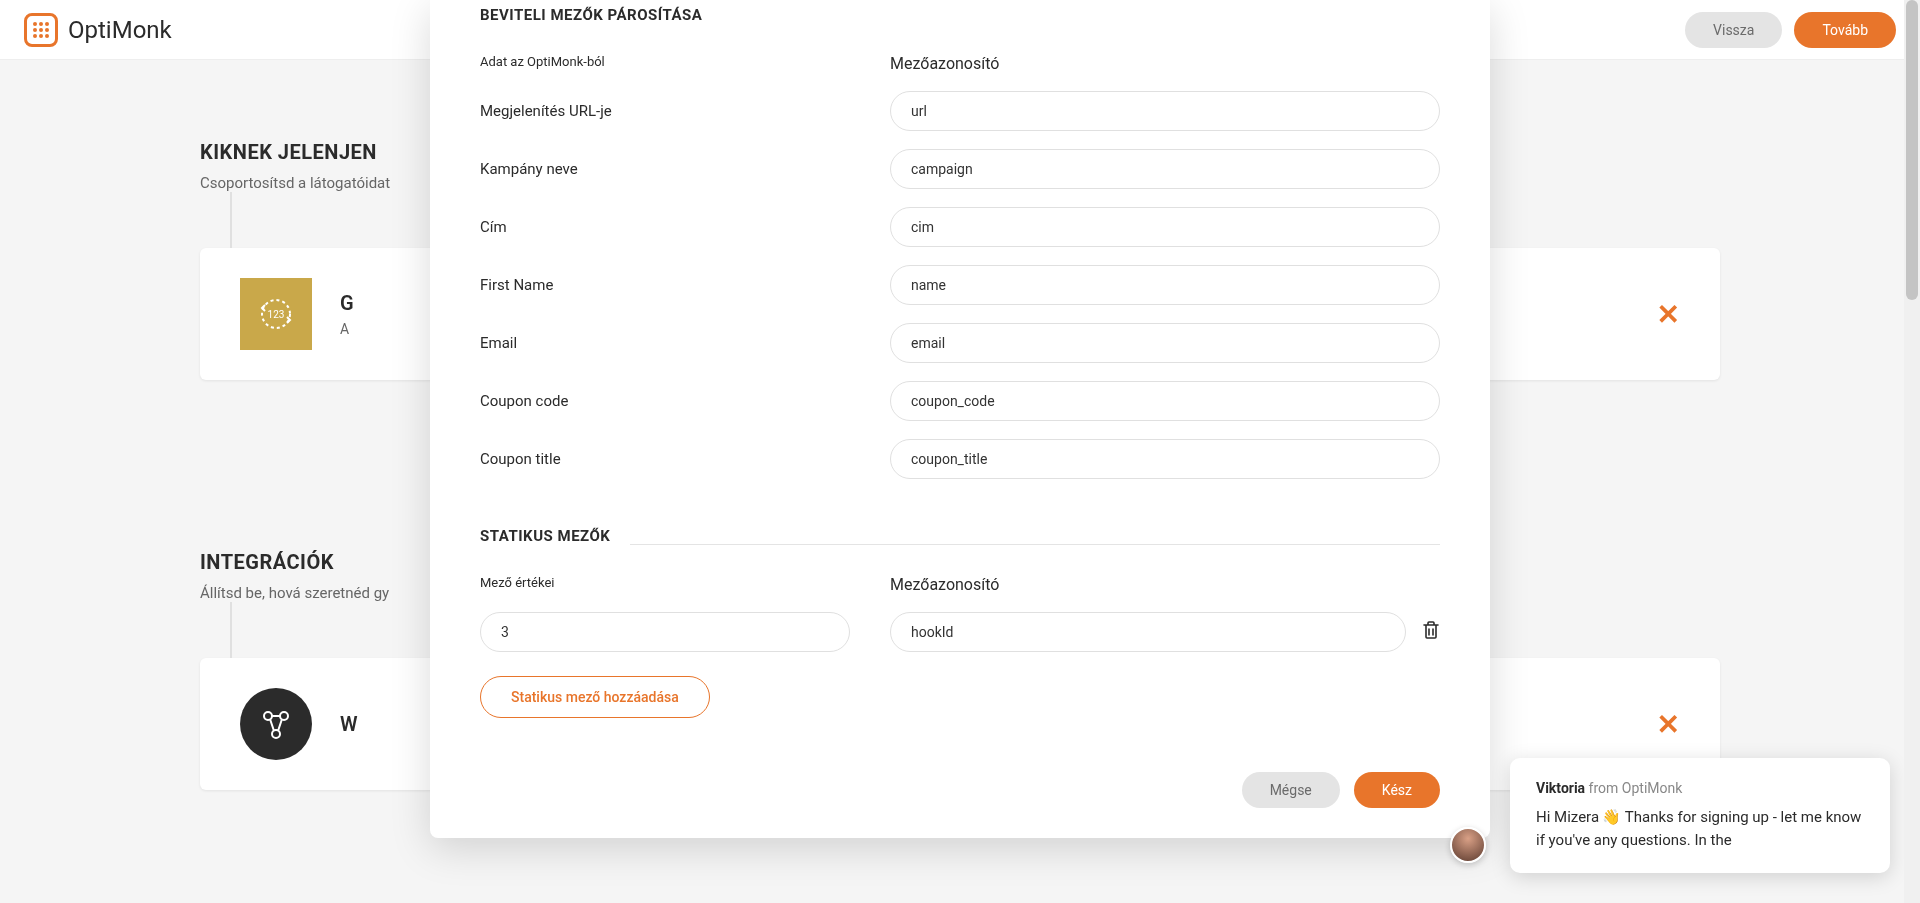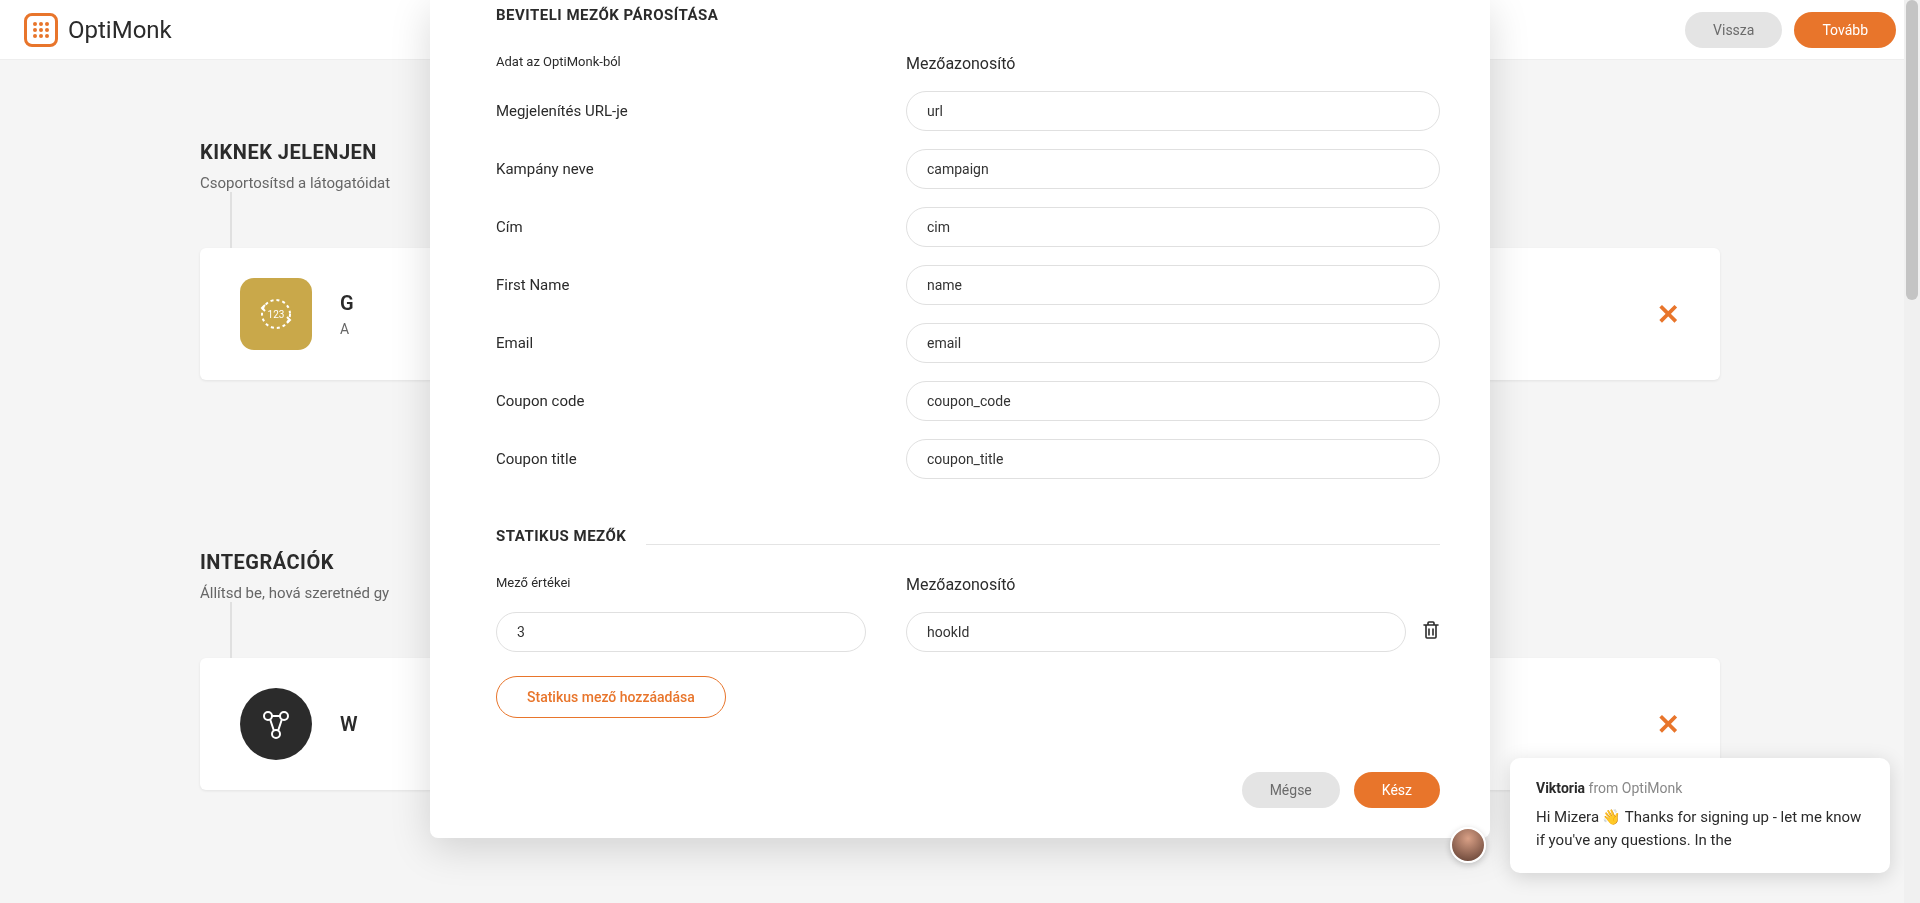--- a/index.html
+++ b/index.html
@@ -16,29 +16,29 @@
 .btn { border: none; border-radius: 22px; padding: 10px 28px; font-size: 14px; font-weight: 400; cursor: pointer; }
 .btn-back { background: #e4e4e4; color: #6b6b6b; }
 .btn-next { background: #e8752b; color: #fff; }
 
 
 .page { padding: 80px 200px 0; position: absolute; top: 60px; left: 0; right: 0; bottom: 0; }
 .section-title { font-size: 20px; font-weight: 700; color: #2b2b2b; letter-spacing: 0.5px; }
 .section-sub { font-size: 15px; color: #666; margin-top: 10px; }
 .card { background: #fff; border-radius: 6px; box-shadow: 0 1px 3px rgba(0,0,0,0.08); padding: 30px 40px; display: flex; align-items: center; gap: 28px; margin-top: 56px; position: relative; }
 .tree-line { position: absolute; left: 30px; top: -56px; width: 2px; height: 56px; background: #e0e0e0; }
-.card-icon { width: 72px; height: 72px; border-radius: 14px; display: flex; align-items: center; justify-content: center; }
+.card-icon { width: 72px; height: 72px; border-radius: 0; display: flex; align-items: center; justify-content: center; }
 .card-icon.gold { background: #c9a84a; }
 .card-icon.dark { background: #2b2b2b; border-radius: 50%; }
 .card-close { position: absolute; right: 40px; top: 50%; transform: translateY(-50%); color: #e8752b; font-size: 28px; font-weight: 700; cursor: pointer; }
 .card-text h3 { font-size: 20px; color: #2b2b2b; font-weight: 600; }
 .card-text p { font-size: 14px; color: #666; margin-top: 6px; }
 
 
-.modal { position: absolute; top: 0; left: 50%; transform: translateX(-50%); width: 1060px; background: #fff; border-radius: 0 0 8px 8px; box-shadow: 0 10px 40px rgba(0,0,0,0.15); z-index: 100; padding-left: 16px; }
+.modal { position: absolute; top: 0; left: 50%; transform: translateX(-50%); width: 1060px; background: #fff; border-radius: 0 0 8px 8px; box-shadow: 0 10px 40px rgba(0,0,0,0.15); z-index: 100; }
 .modal-body { padding: 0 50px 30px; max-height: 885px; overflow: hidden; }
 .modal-section-title { font-size: 15px; font-weight: 700; color: #2b2b2b; letter-spacing: 0.5px; padding-top: 6px; }
 .col-headers { display: flex; gap: 40px; margin-top: 30px; }
 .col-left { width: 370px; font-size: 13px; color: #2b2b2b; }
 .col-right { flex: 1; font-size: 16px; color: #2b2b2b; }
 .field-row { display: flex; gap: 40px; align-items: center; margin-top: 18px; }
 .field-label { width: 370px; font-size: 15px; color: #2b2b2b; }
 .field-input { flex: 1; }
 .field-input input { width: 100%; border: 1px solid #e0e0e0; border-radius: 22px; padding: 11px 20px; font-size: 14px; color: #333; outline: none; }
 .divider-title { display: flex; align-items: flex-end; gap: 20px; margin-top: 48px; }

